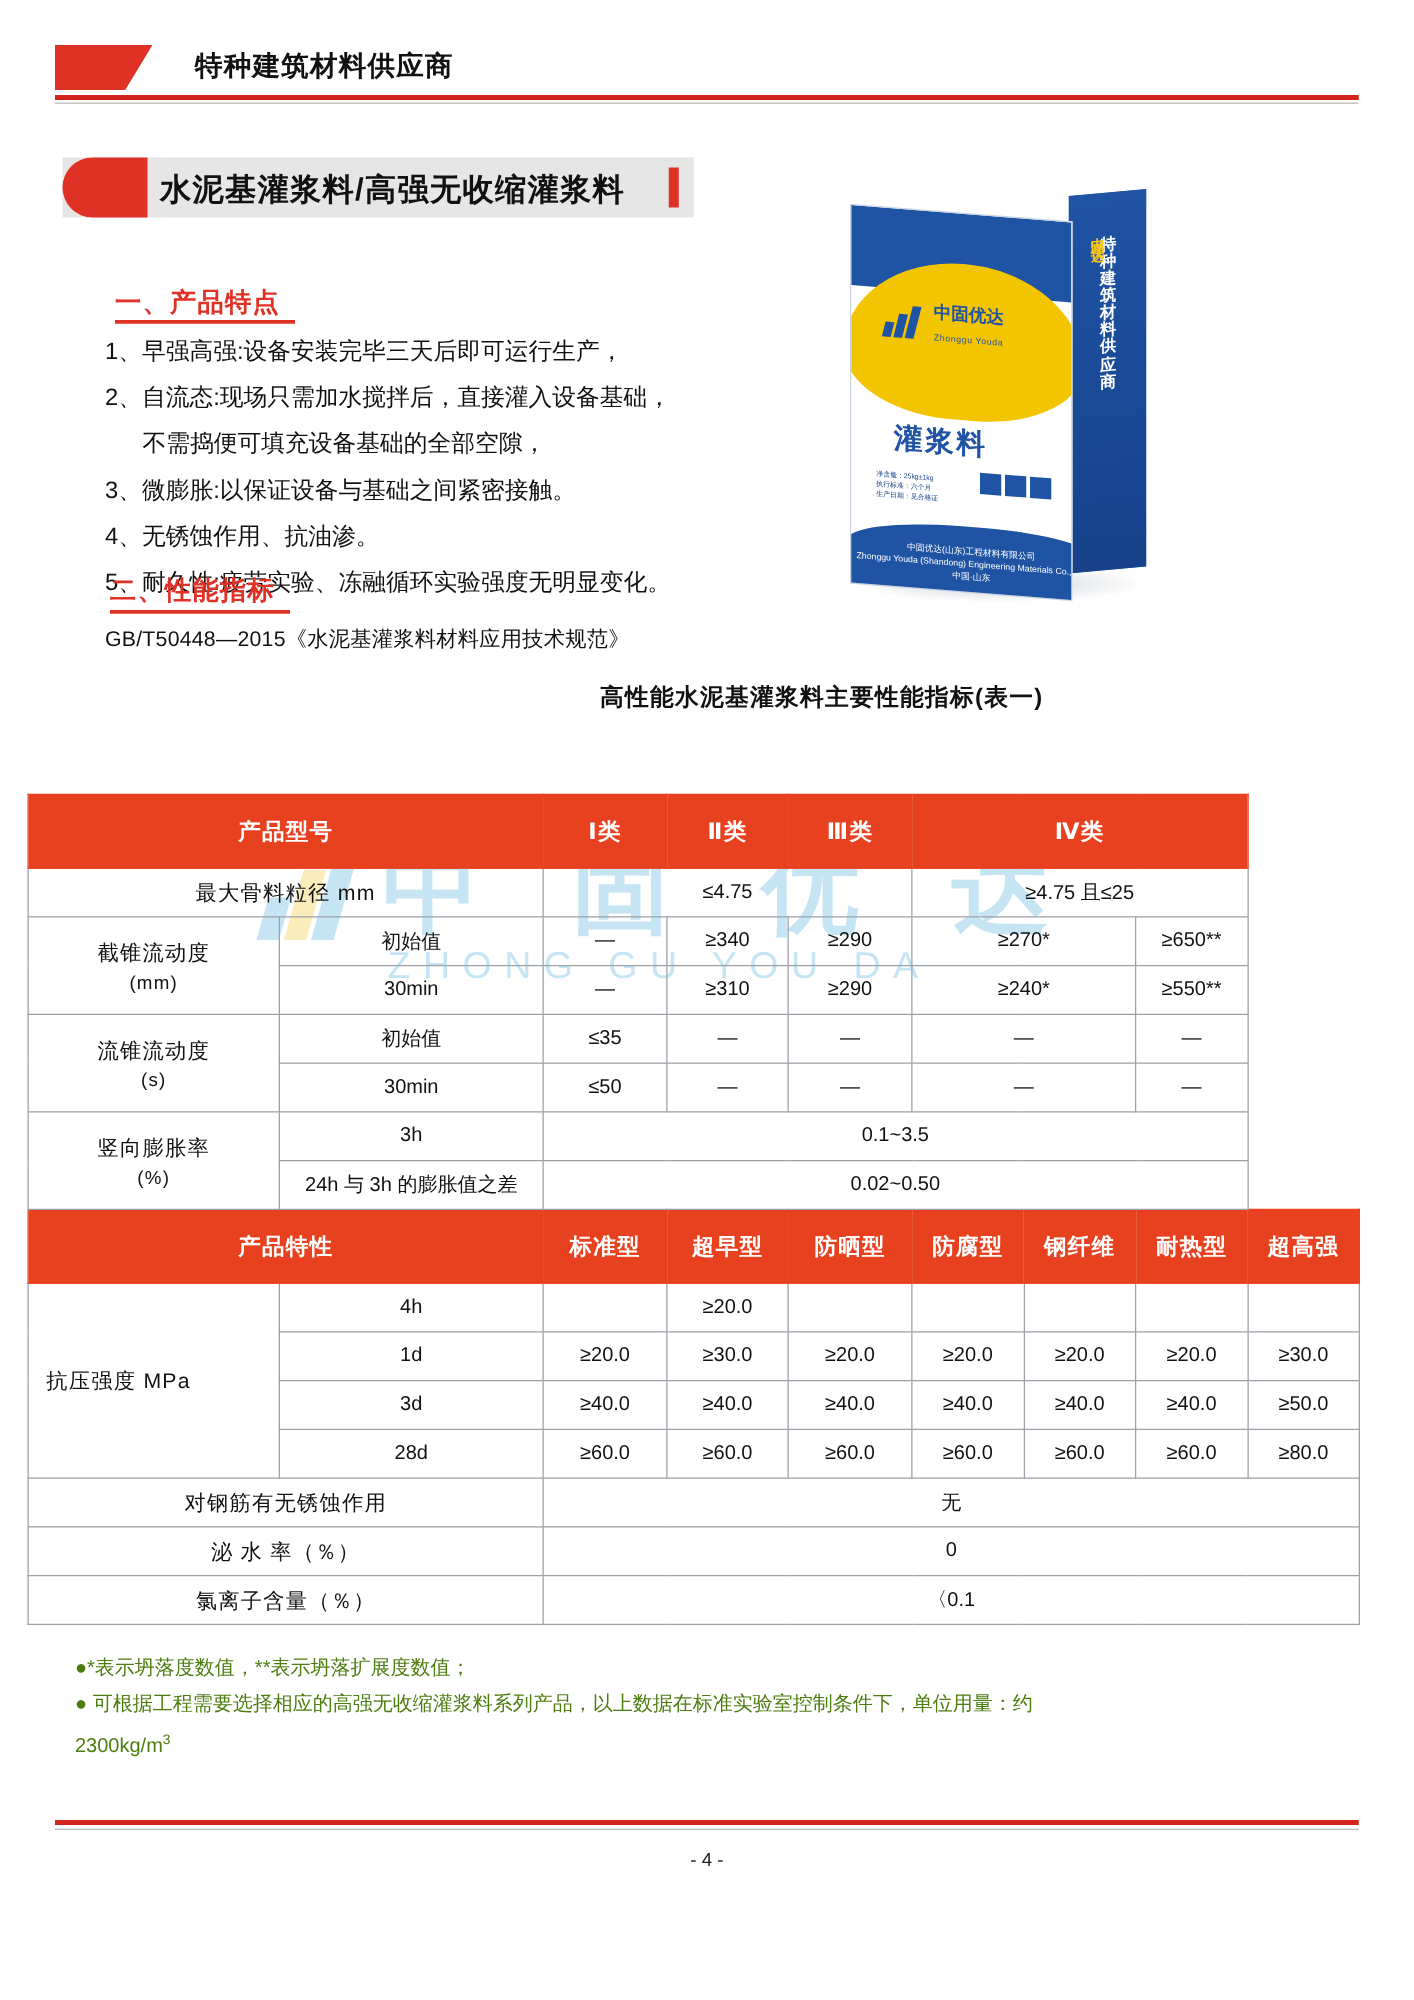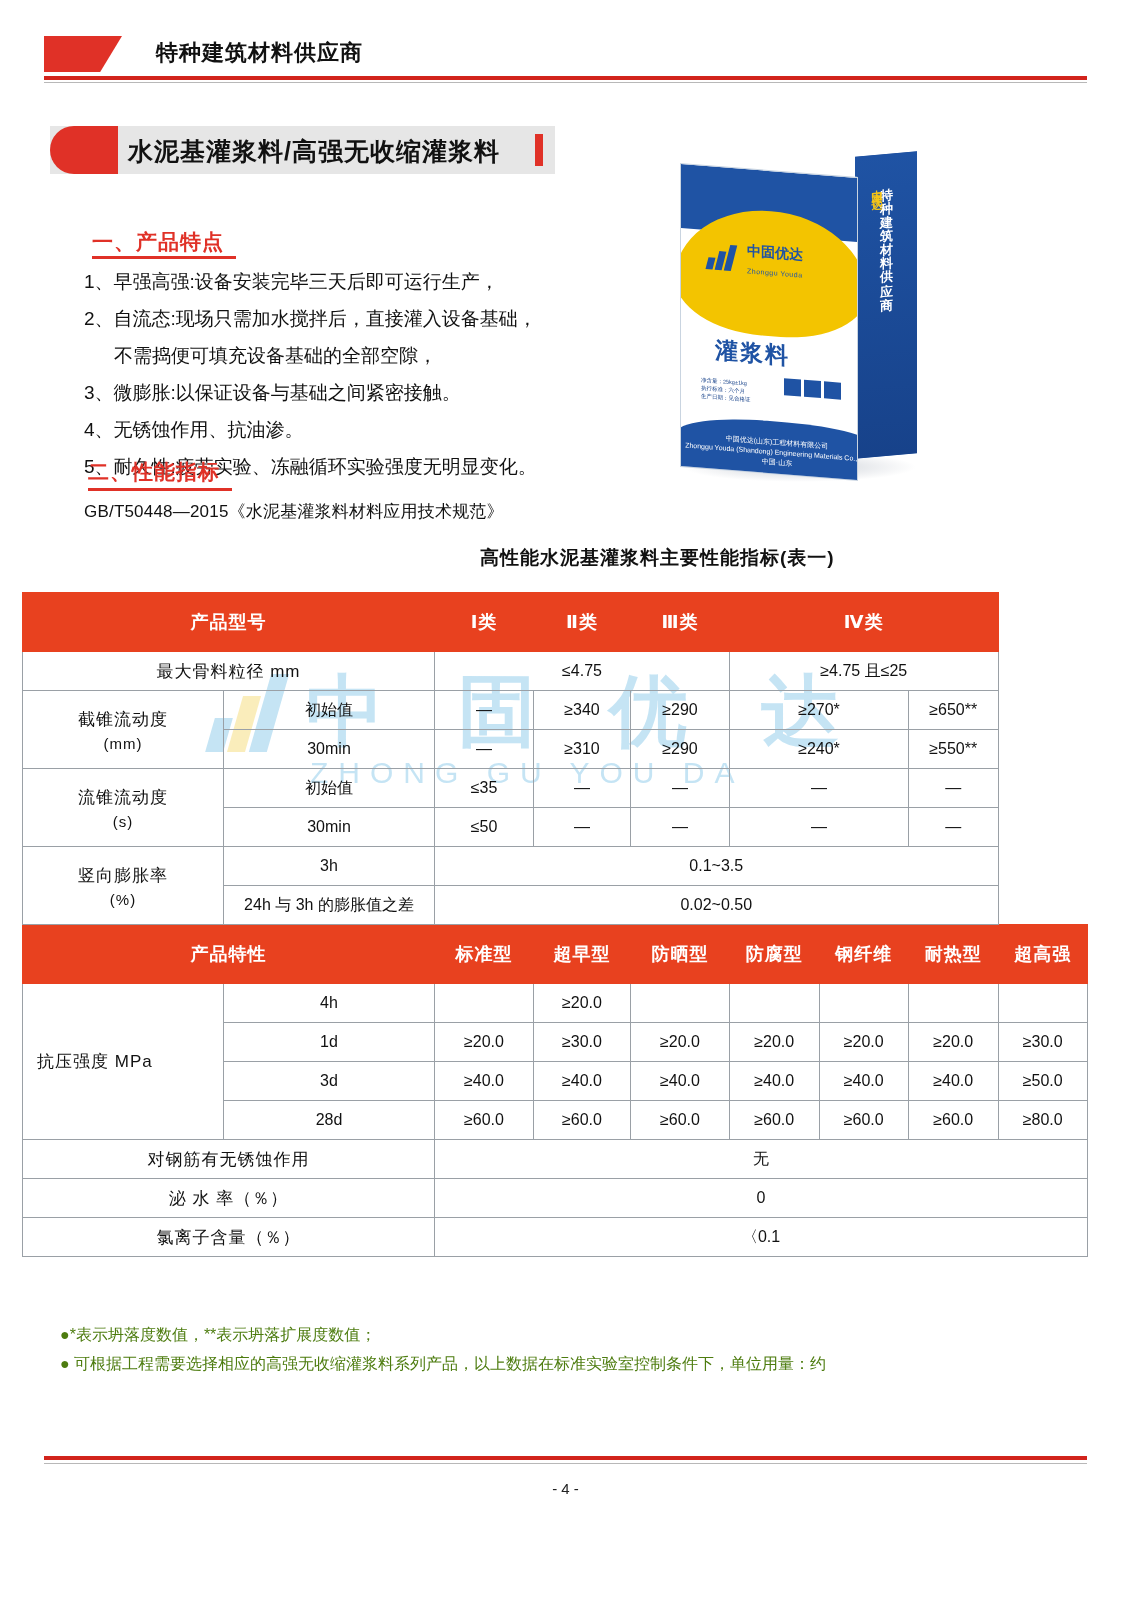--- a/index.html
+++ b/index.html
@@ -348,21 +348,21 @@
     transform: skewX(-16deg);
   }
   .wm-mark i:nth-child(1) { left: 0;  width: 18px; height: 34px; background: #7fc4e8; }
   .wm-mark i:nth-child(2) { left: 25px; width: 18px; height: 56px; background: #f5d96a; }
   .wm-mark i:nth-child(3) { left: 50px; width: 18px; height: 78px; background: #7fc4e8; }
 
   
   .tbl {
     position: absolute;
     left: 22px;
-    top: 592px;
+    top: 635px;
     width: 1066px;
     border-collapse: collapse;
     font-size: 16px;
     background: transparent;
     padding-left: 24px;
   }
   .tbl td, .tbl th {
     border: 1px solid #9aa0a6;
     text-align: center;
     vertical-align: middle;
@@ -666,19 +666,20 @@
       <tr>
         <td class="rowlabel" colspan="2">氯离子含量（％）</td>
         <td class="num" colspan="7">〈0.1</td>
       </tr>
     </tbody>
   </table>
 
   <div class="notes">
     <p>●*表示坍落度数值，**表示坍落扩展度数值；</p>
     <p>● 可根据工程需要选择相应的高强无收缩灌浆料系列产品，以上数据在标准实验室控制条件下，单位用量：约</p>
+    <p><span>2300kg/m</span><sup>3</sup></p>
   </div>
 
   <div class="footer-rule"></div>
   <div class="footer-rule-thin"></div>
   <div class="footer-page">- 4 -</div>
 
 </div>
 
 </body></html>

